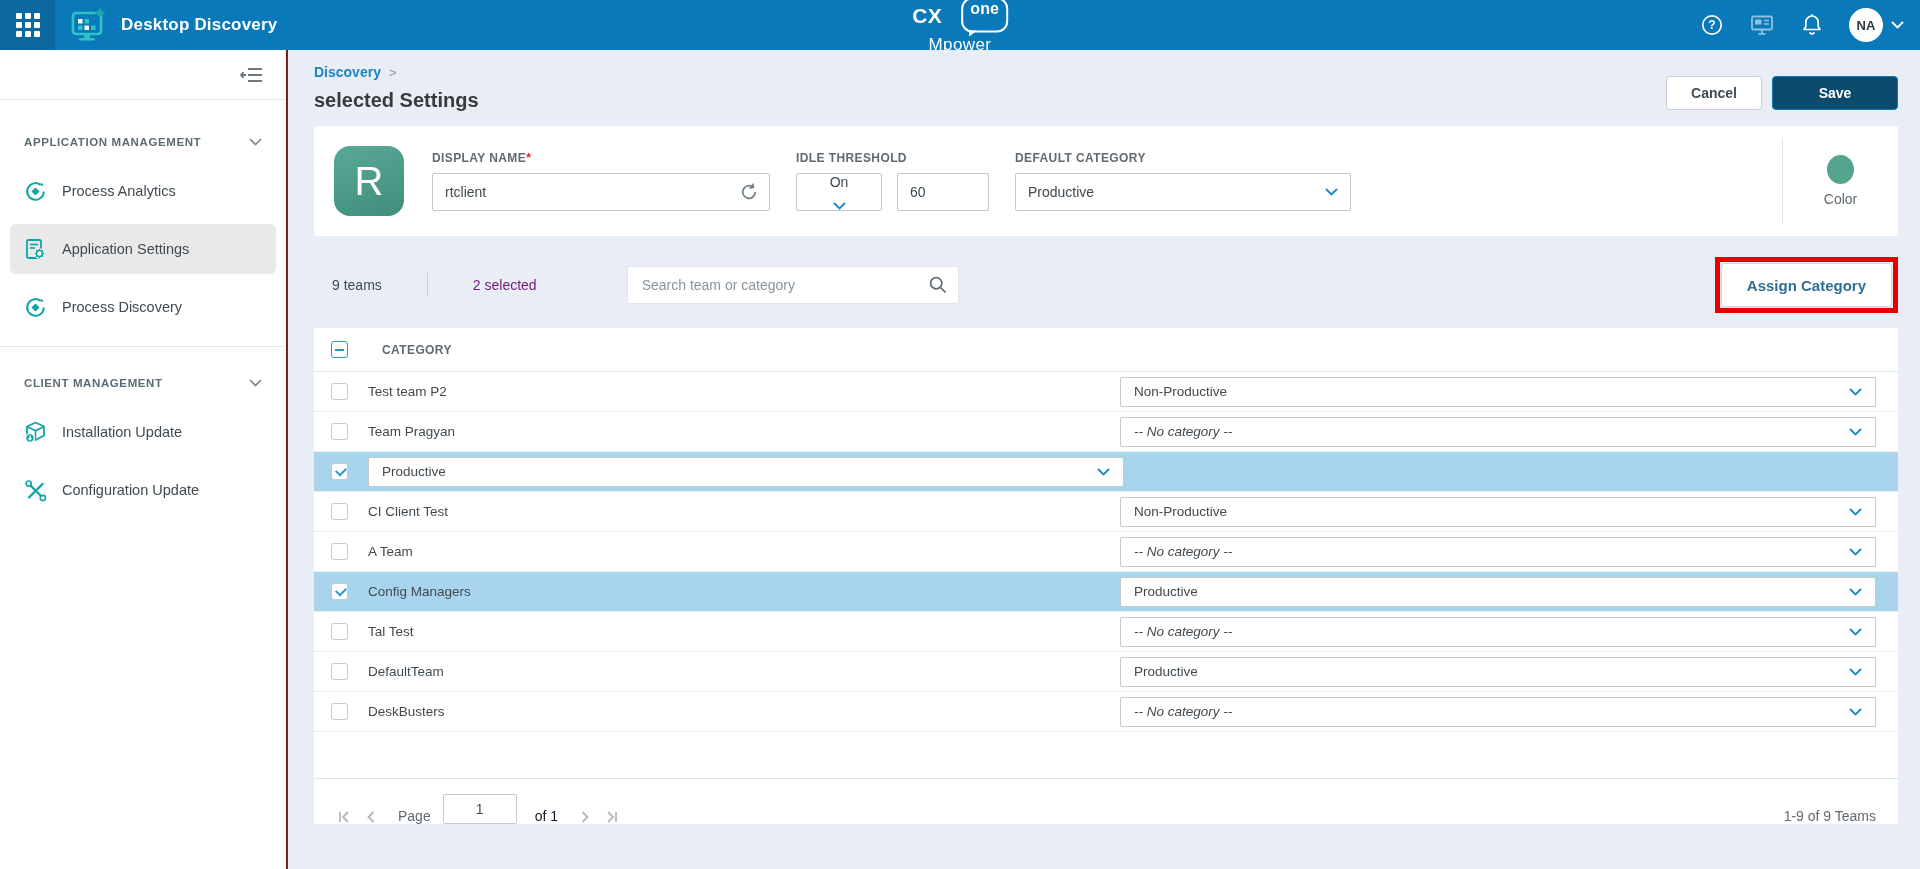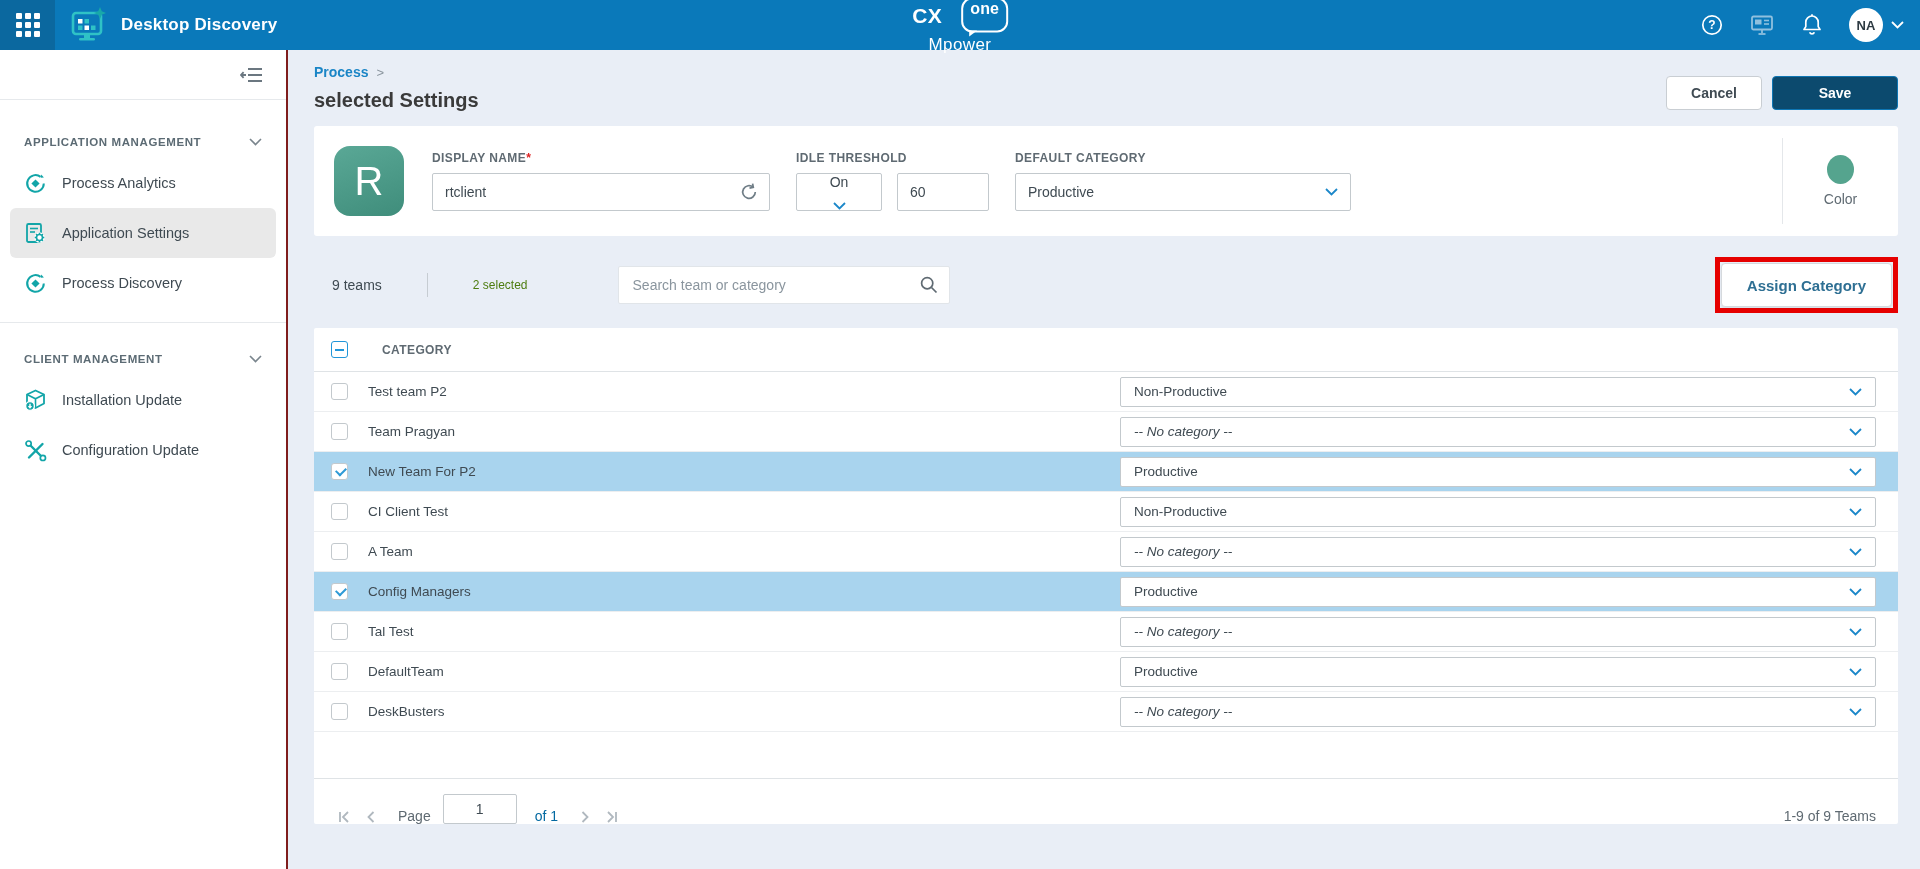--- a/index.html
+++ b/index.html
@@ -25,21 +25,21 @@
 
   
   .body-row { display:flex; height:819px; }
 
   
   .sidebar { width:288px; background:#fff; border-right:2px solid #7f1d1d; flex-shrink:0; }
   .side-top { height:50px; display:flex; align-items:center; justify-content:flex-end; padding-right:22px; border-bottom:1px solid #e6e9ec; }
   .side-nav { padding-top:26px; }
   .section-head { display:flex; align-items:center; justify-content:space-between; padding:0 24px; height:32px; cursor:pointer; }
   .section-label { font-size:11.5px; font-weight:700; letter-spacing:.6px; color:#5c6b74; }
-  .nav-item { display:flex; align-items:center; gap:15px; height:50px; margin:0 10px; padding-left:14px; border-radius:6px; cursor:pointer; color:#3f4a52; font-size:14.5px; }
+  .nav-item { display:flex; align-items:center; gap:15px; height:50px; margin:8px 10px; padding-left:14px; border-radius:6px; cursor:pointer; color:#3f4a52; font-size:14.5px; }
   .nav-item.selected { background:#e9e9e9; }
   .side-divider { height:1px; background:#e6e9ec; margin:14px 0 20px; }
 
   
   .main { flex:1; padding:14px 22px 0 26px; }
   .page-head { display:flex; justify-content:space-between; align-items:flex-end; }
   .crumb-row { display:flex; align-items:center; gap:8px; font-size:14px; }
   .crumb-link { color:#1a85c6; font-weight:600; cursor:pointer; }
   .crumb-sep { color:#8a959e; font-size:13px; }
   .page-title { margin-top:9px; font-size:20px; font-weight:700; color:#3a3a3a; }
@@ -64,21 +64,21 @@
   .in-60 { width:92px; }
   .sel-cat { width:336px; }
   .color-block { margin-left:auto; width:116px; height:86px; border-left:1px solid #e4e7ea; display:flex; flex-direction:column; align-items:center; justify-content:center; gap:7px; }
   .color-dot { width:27px; height:29px; border-radius:50%; background:#55a48e; cursor:pointer; }
   .color-lbl { font-size:14px; color:#5f6a72; }
 
   
   .toolbar { margin-top:24px; height:50px; display:flex; align-items:center;gap:28px; }
   .t-count { margin-left:18px; font-size:14px; color:#3f4a52; }
   .t-div { width:1px; height:24px; background:#c6ccd2; margin:0 17px; }
-  .t-selected { font-size:12px; color:#4d7c0f; }
+  .t-selected { font-size:14px; color:#701a75; }
   .search-wrap { position:relative; margin-left:62px; }
   .search-wrap input { width:332px; height:38px; border:1px solid #e1e5e9; border-radius:2px; background:#fff; padding:0 40px 0 14px; font-size:14px; color:#3f4a52; font-family:inherit; }
   .search-wrap input::placeholder { color:#8a959e; }
   .search-ic { position:absolute; right:11px; top:9px; cursor:pointer; }
   .assign-hl { margin-left:auto; border:5px solid #e60000; padding:1px; }
   .btn-assign { height:44px; padding:0 25px; background:#fff; border:1px solid #d5d9dd; border-radius:4px; color:#2e6f93; font-size:15px; font-weight:600; box-shadow:0 1px 2px rgba(0,0,0,.08); display:flex; align-items:center; cursor:pointer; }
 
   
   .table-card { margin-top:18px; height:496px; background:#fff; border-radius:2px; display:flex; flex-direction:column; }
   .thead { height:44px; display:flex; align-items:center; border-bottom:1px solid #dfe3e6; }
@@ -98,21 +98,21 @@
   .cb.ind { border:1.5px solid #2196d9; }
   .cb.ind::after { content:""; position:absolute; left:3px; top:6.5px; width:9px; height:2px; background:#2196d9; }
   .cb.checked::after { content:""; position:absolute; left:3.5px; top:2.5px; width:8px; height:5px; border-left:2px solid #2e9ad6; border-bottom:2px solid #2e9ad6; transform:rotate(-45deg); }
 
   
   .tfiller { flex:1; }
   .pager { height:46px; border-top:1px solid #dfe3e6; display:flex; align-items:flex-end; padding:0 22px 0 18px; }
   .pg-btn { display:flex; align-items:center; justify-content:center; width:26px; cursor:pointer; }
   .pg-lbl { font-size:14px; color:#5f6a72; margin:0 12px 0 14px; }
   .pg-input { width:74px; height:30px; border:1px solid #c3c9cd; border-radius:2px; text-align:center; font-size:14px; color:#3f4a52; font-family:inherit; }
-  .pg-of { font-size:14px; color:#0369a1; margin:0 14px 0 18px; }
+  .pg-of { font-size:14px; color:#0f172a; margin:0 14px 0 18px; }
   .pg-range { margin-left:auto; font-size:14px; color:#5f6a72; }
 </style>
 </head>
 <body>
 
 <div class="topbar">
   <div class="waffle-btn">
     <div class="waffle">
         <span></span>
         <span></span>
@@ -270,21 +270,21 @@
         <span>Configuration Update</span>
       </div>
     </div>
   </div>
 
   <div class="main">
 
     <div class="page-head">
       <div>
         <div class="crumb-row">
-          <span class="crumb-link">Process</span>
+          <span class="crumb-link">Discovery</span>
           <span class="crumb-sep">&gt;</span>
         </div>
         <div class="page-title">selected Settings</div>
       </div>
       <div class="head-btns">
         <div class="btn btn-cancel">Cancel</div>
         <div class="btn btn-save">Save</div>
       </div>
     </div>
 
@@ -390,21 +390,20 @@
                 <polyline points="1,1 6.5,6.5 12,1" fill="none" stroke="#1b87c9" stroke-width="1.8"></polyline>
               </svg>
             </div>
           </div>
       </div>
 
       <div class="trow sel">
         <div class="cell-check">
             <span class="cb checked"></span>
           </div>
-        <div class="cell-team">New Team For P2</div>
         <div class="cell-cat">
             <div class="select cat-select">
               <span>Productive</span>
               <svg class="chev-blue" width="13" height="8" viewBox="0 0 13 8">
                 <polyline points="1,1 6.5,6.5 12,1" fill="none" stroke="#1b87c9" stroke-width="1.8"></polyline>
               </svg>
             </div>
           </div>
       </div>
 

